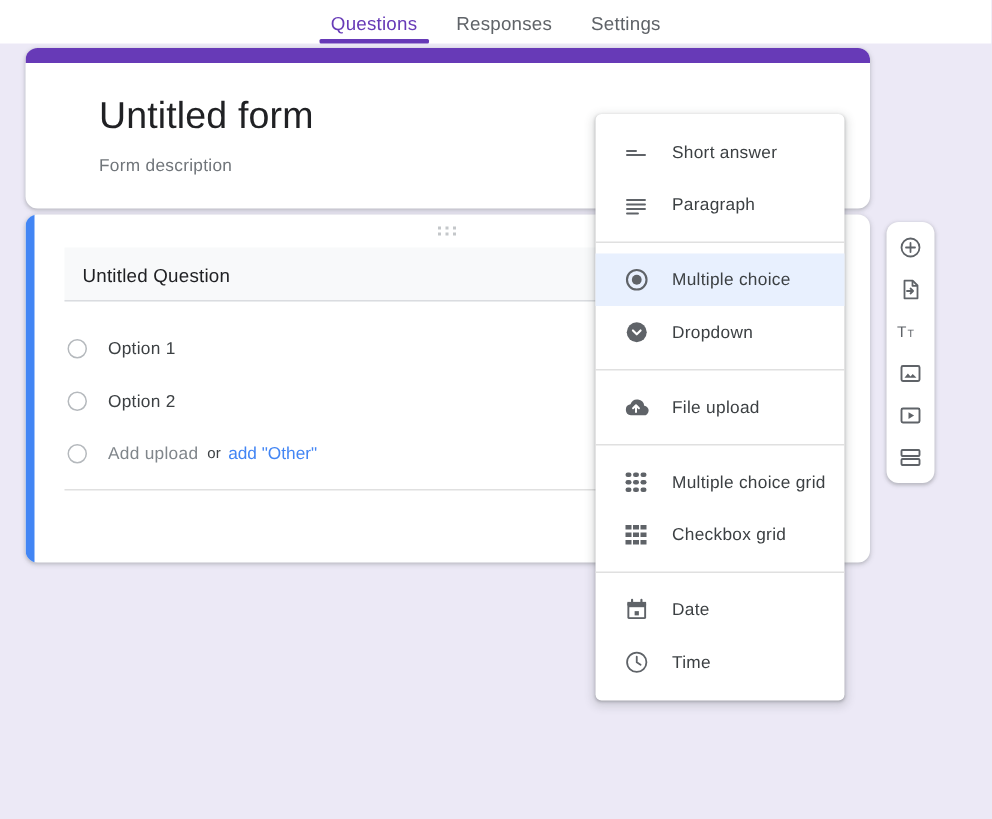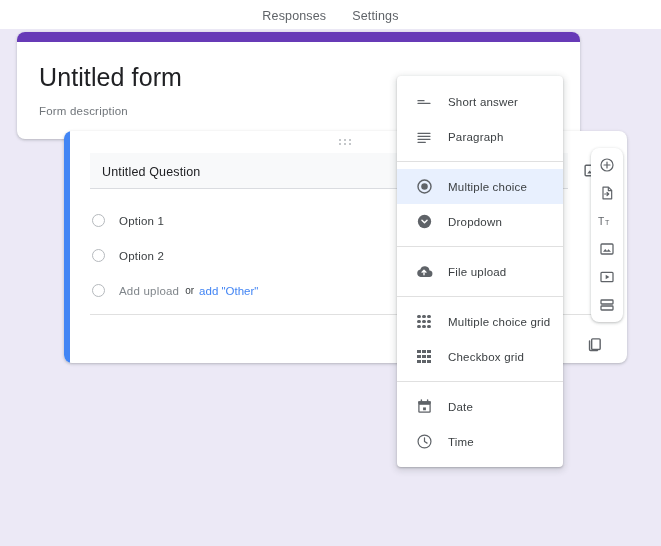--- a/index.html
+++ b/index.html
@@ -40,38 +40,37 @@
 
   
   .form-card {
     position: absolute; left: 17px; top: 32px; width: 563px;
     background: #fff;
     border-radius: 8px;
     box-shadow: 0 1px 2px rgba(60,64,67,.18), 0 1px 3px 1px rgba(60,64,67,.10);
     overflow: hidden;
   }
   .form-card .purple-strip { height: 10px; background: #673ab7; }
-  .form-card .body { padding: 20px 33px 22px 22px; }
+  .form-card .body { padding: 20px 33px 22px 49px; }
   .form-title {
     font-size: 25px; color: #202124; font-weight: 400;
     letter-spacing: .1px; line-height: 30px;
   }
   .form-desc {
     margin-top: 13px;
     font-size: 11.5px; color: #70757a; letter-spacing: .2px;
   }
 
   
   .q-card {
-    position: absolute; left: 17px; top: 131px; width: 563px; height: 232px;
+    position: absolute; left: 17px; top: 143px; width: 563px; height: 232px;
     background: #fff;
     border-radius: 8px;
     box-shadow: 0 1px 2px rgba(60,64,67,.18), 0 1px 3px 1px rgba(60,64,67,.10);
     overflow: hidden;
-    margin-left: 47px;
   }
   .q-accent {
     position: absolute; left: 0; top: 0; bottom: 0; width: 6px;
     background: #4285f4;
     border-top-left-radius: 8px; border-bottom-left-radius: 8px;
   }
   .drag-handle {
     position: absolute; left: 0; right: 0; top: 8px;
     display: flex; justify-content: center; cursor: grab;
   }
@@ -157,20 +156,23 @@
   .dotgrid { display: grid; grid-gap: 1.6px; }
   .dotgrid span { width: 3.4px; height: 3.4px; background: #5f6368; display: block; }
   .dotgrid.round span { border-radius: 50%; }
 </style>
 </head>
 <body>
 
 <div id="root">
 
   <div class="tabbar">
+    <div class="tab active">
+      <span>Questions</span>
+    </div>
     <div class="tab">
       <span>Responses</span>
     </div>
     <div class="tab">
       <span>Settings</span>
     </div>
   </div>
 
   <div class="form-card">
     <div class="purple-strip"></div>

